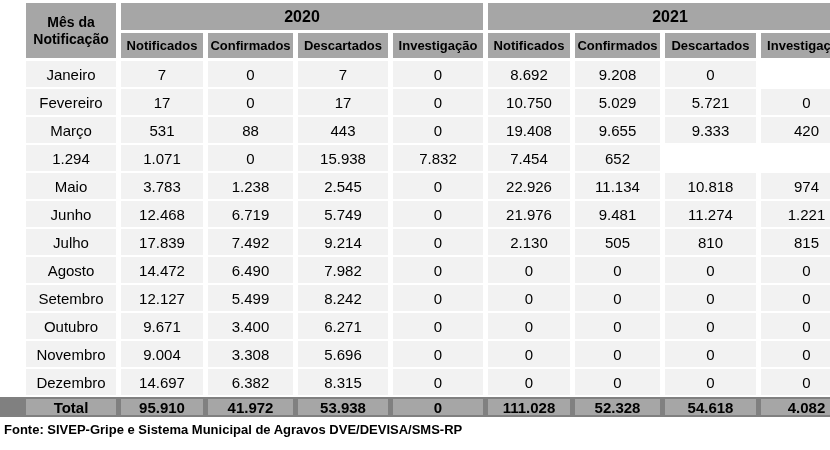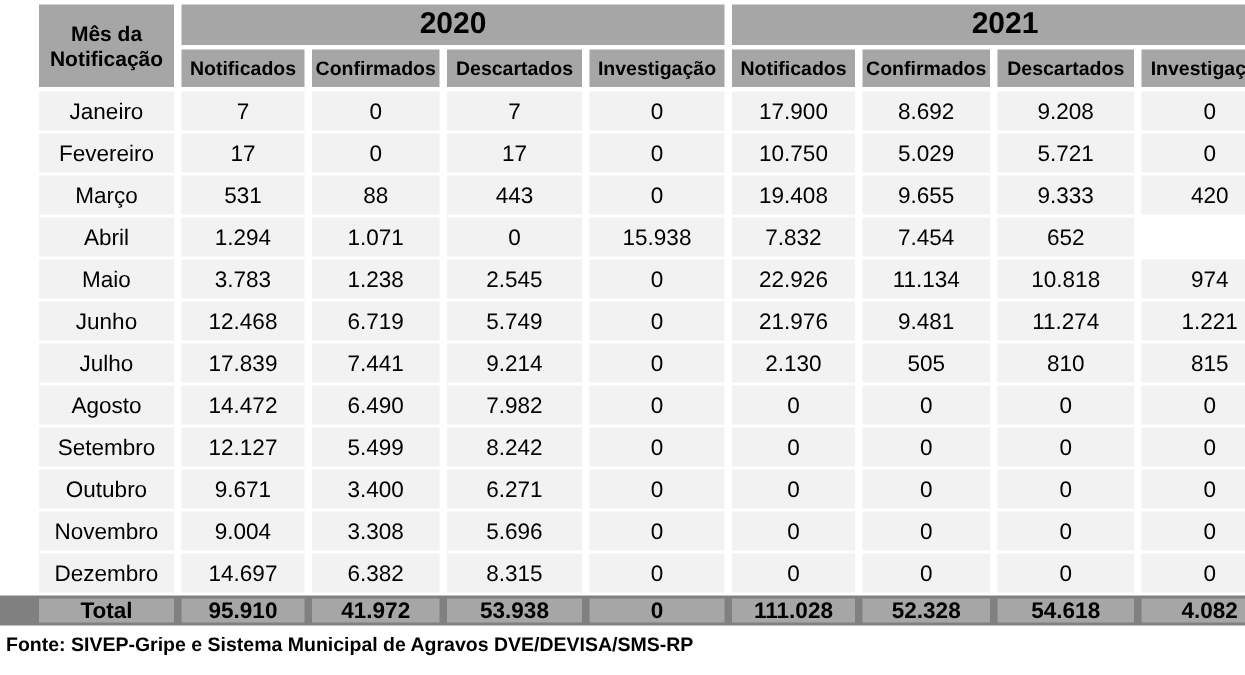--- a/index.html
+++ b/index.html
@@ -36,21 +36,21 @@
     text-align: center;
     font-weight: bold;
   }
   .corner-cell {
     grid-column: 1;
     grid-row: 1 / 3;
     font-size: 14px;
     line-height: 1.15;
     padding: 0 2px;
   }
-  .year-cell { font-size: 20px; }
+  .year-cell { font-size: 16px; }
   .year-2020 { grid-column: 2 / 6; grid-row: 1; }
   .year-2021 { grid-column: 6 / 10; grid-row: 1; }
   .sub-cell { font-size: 13px; grid-row: 2; }
   
   .row { margin-bottom: 2px; }
   .cell {
     background: var(--cell-bg, #f2f2f2);
     height: 26px;
     display: flex;
     align-items: center;
@@ -95,21 +95,20 @@
     <div class="hcell sub-cell">Investigação</div>
   </div>
 
   <div>
     <div class="grid row">
       <div class="cell">Janeiro</div>
       <div class="cell">7</div>
       <div class="cell">0</div>
       <div class="cell">7</div>
       <div class="cell">0</div>
-      <div class="cell">17.900</div>
       <div class="cell">8.692</div>
       <div class="cell">9.208</div>
       <div class="cell">0</div>
     </div>
 
     <div class="grid row">
       <div class="cell">Fevereiro</div>
       <div class="cell">17</div>
       <div class="cell">0</div>
       <div class="cell">17</div>
@@ -126,21 +125,20 @@
       <div class="cell">88</div>
       <div class="cell">443</div>
       <div class="cell">0</div>
       <div class="cell">19.408</div>
       <div class="cell">9.655</div>
       <div class="cell">9.333</div>
       <div class="cell">420</div>
     </div>
 
     <div class="grid row">
-      <div class="cell">Abril</div>
       <div class="cell">1.294</div>
       <div class="cell">1.071</div>
       <div class="cell">0</div>
       <div class="cell">15.938</div>
       <div class="cell">7.832</div>
       <div class="cell">7.454</div>
       <div class="cell">652</div>
     </div>
 
     <div class="grid row">
@@ -163,21 +161,21 @@
       <div class="cell">0</div>
       <div class="cell">21.976</div>
       <div class="cell">9.481</div>
       <div class="cell">11.274</div>
       <div class="cell">1.221</div>
     </div>
 
     <div class="grid row">
       <div class="cell">Julho</div>
       <div class="cell">17.839</div>
-      <div class="cell">7.441</div>
+      <div class="cell">7.492</div>
       <div class="cell">9.214</div>
       <div class="cell">0</div>
       <div class="cell">2.130</div>
       <div class="cell">505</div>
       <div class="cell">810</div>
       <div class="cell">815</div>
     </div>
 
     <div class="grid row">
       <div class="cell">Agosto</div>

